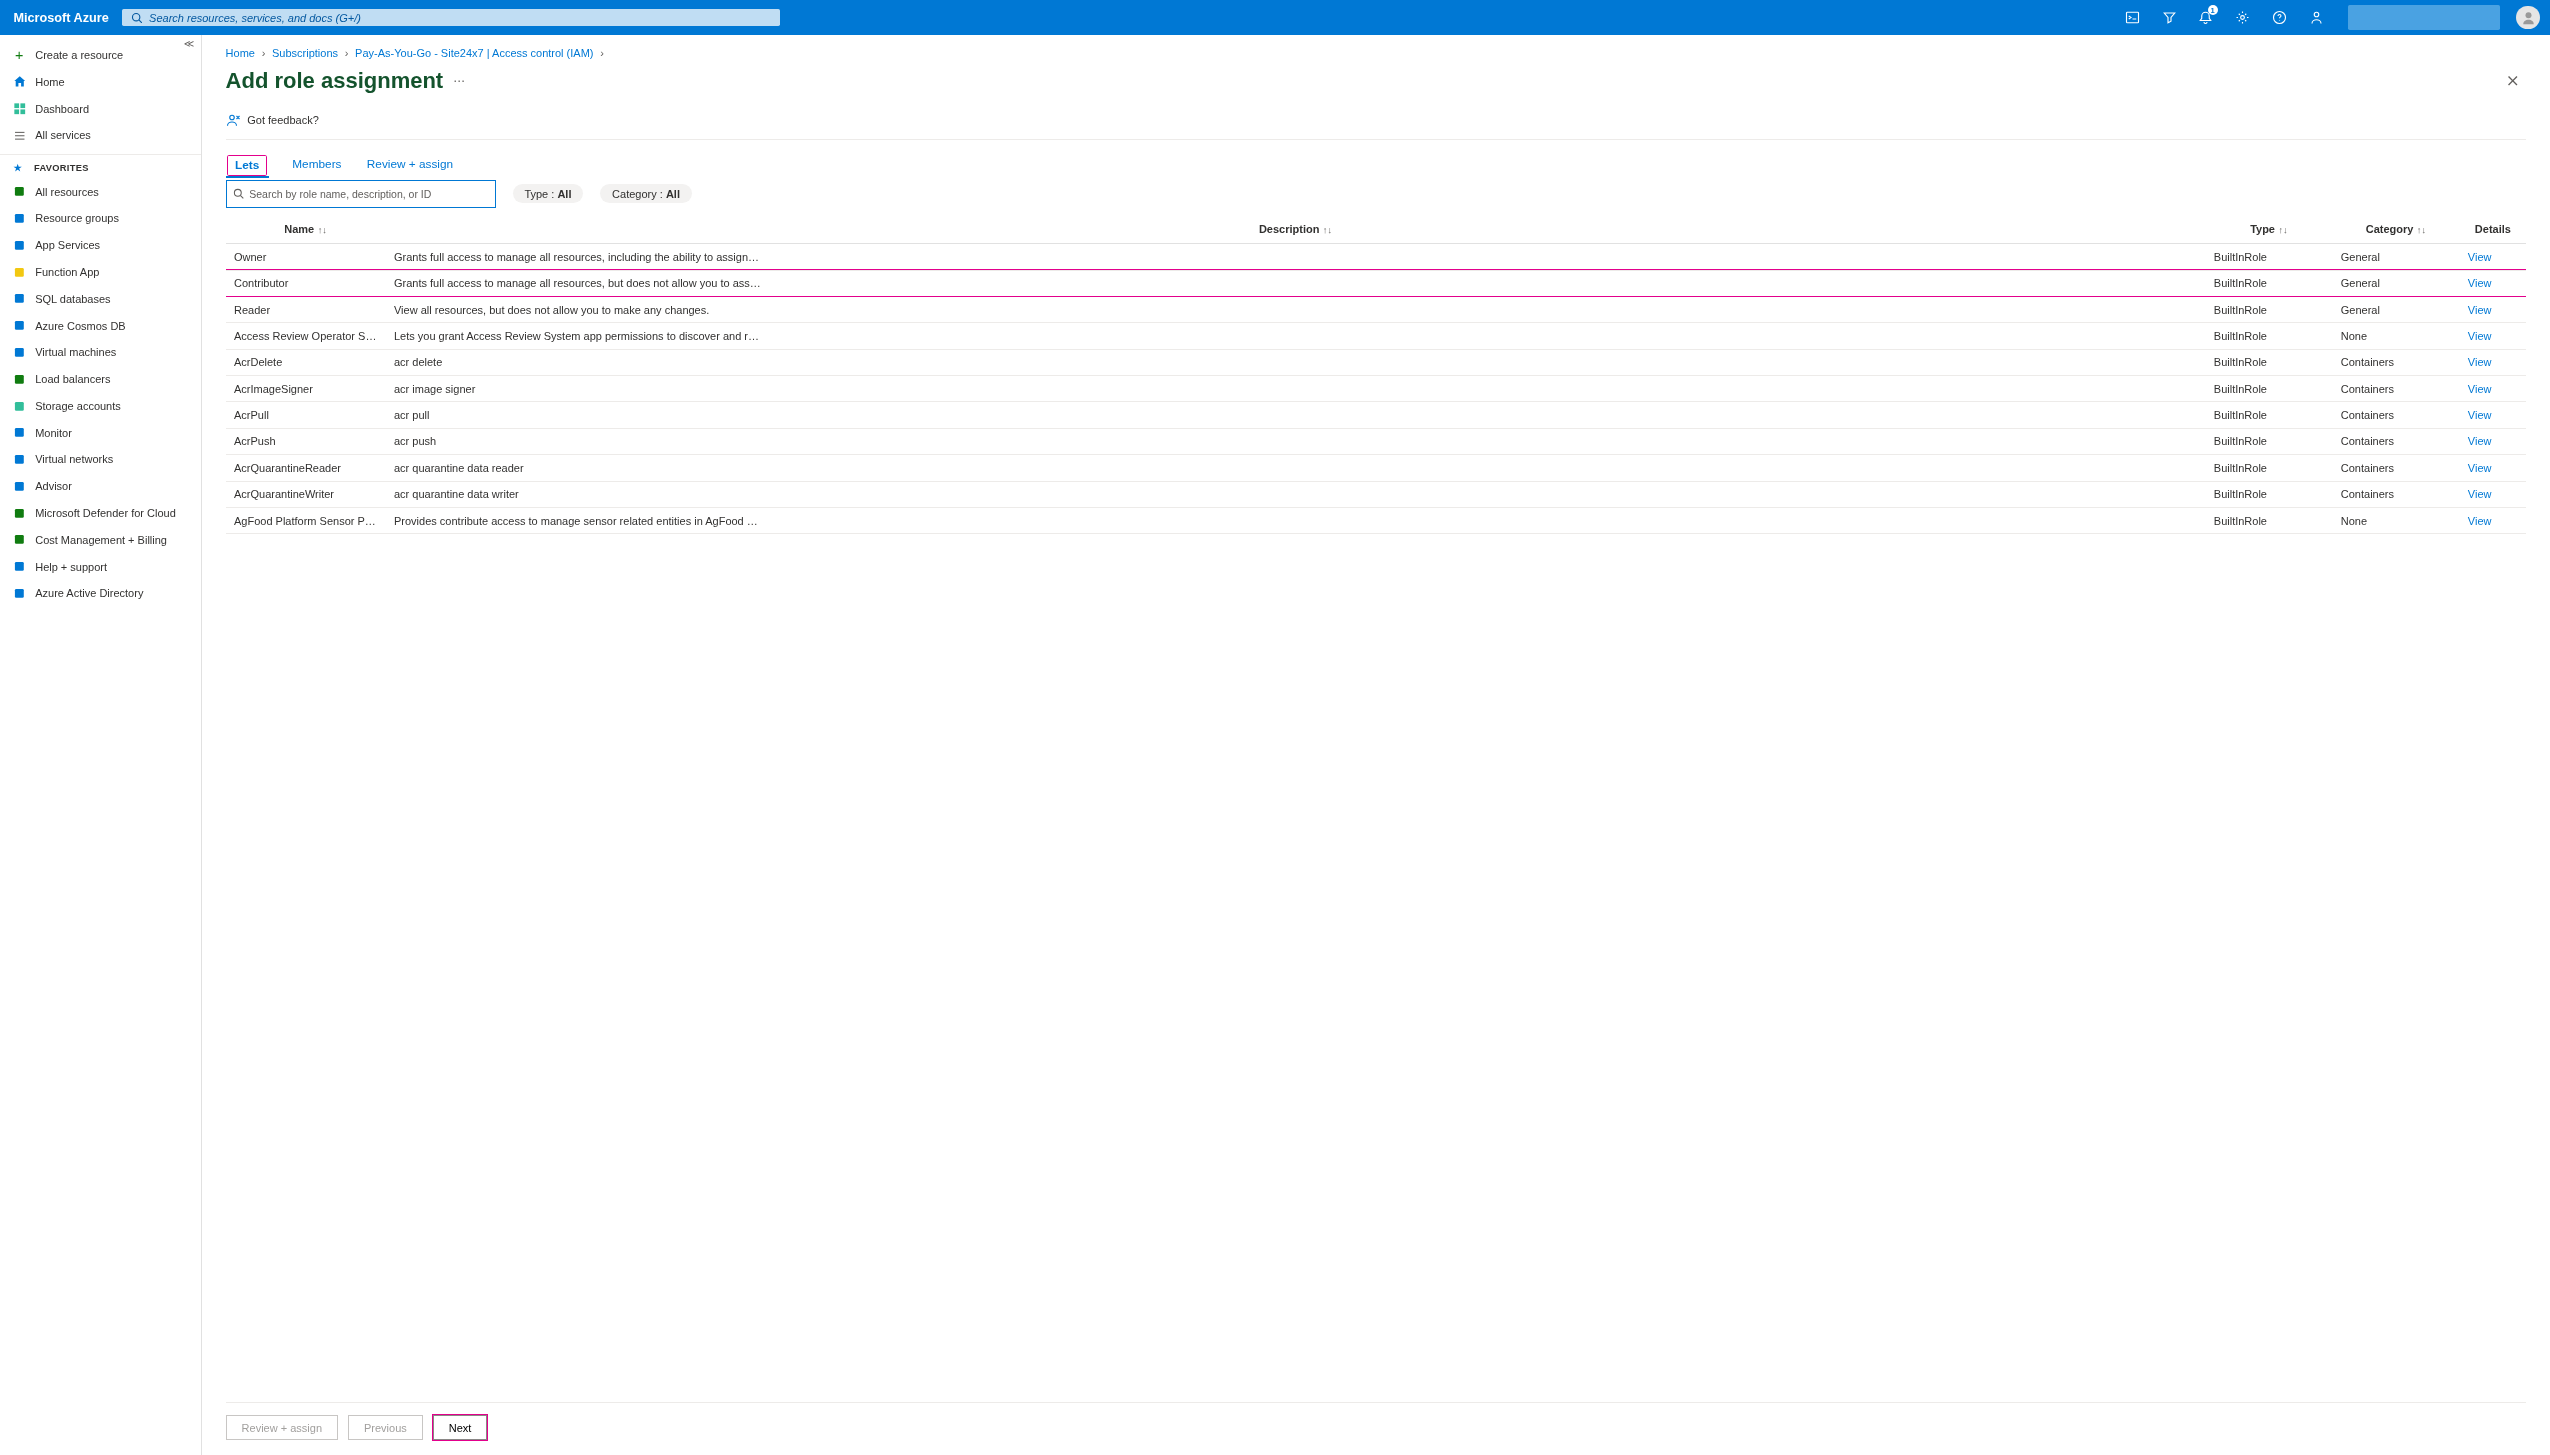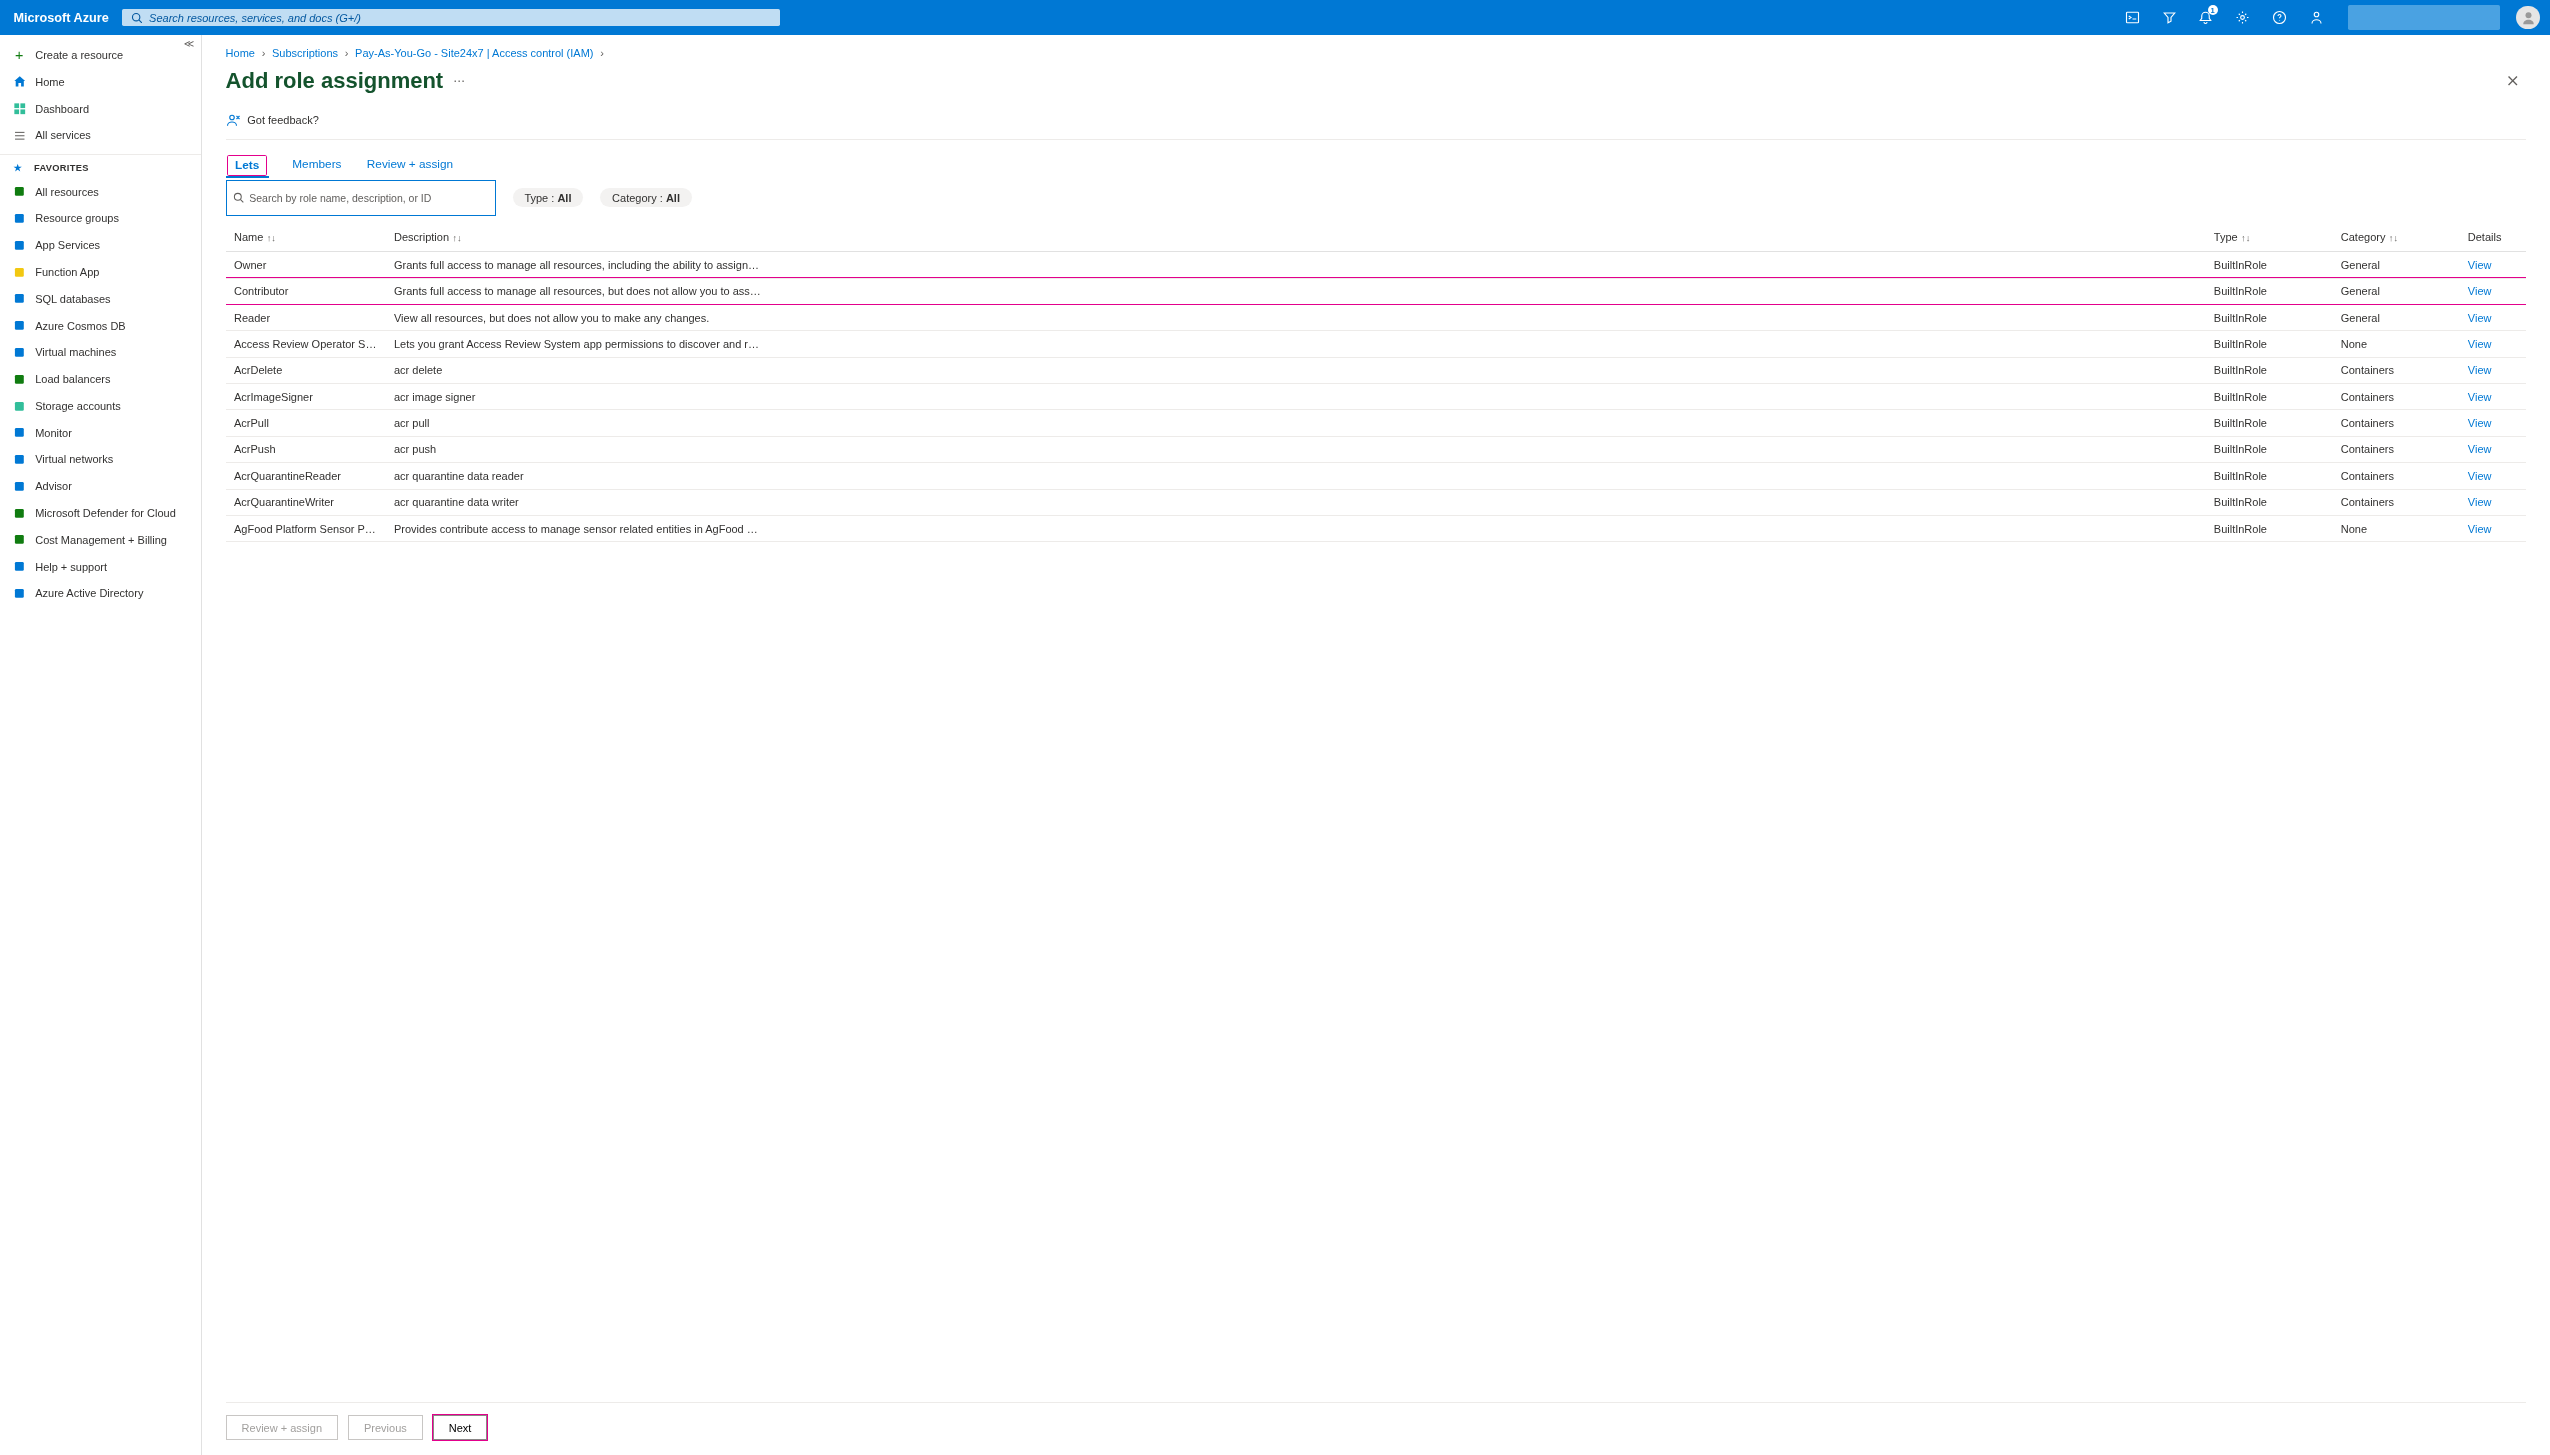--- a/index.html
+++ b/index.html
@@ -49,30 +49,30 @@
 .tab.active { font-weight: 600; }
 .tab.active::after { content: ""; position: absolute; left: 0; right: 0; bottom: 1.7px; height: 1.7px; background: #0078d4; }
 .tab-hi { border: 1.7px solid #e3008c; border-radius: 1.7px; padding: 1.7px 6.7px 3.4px 6.7px; }
 
 .helptext { font-size: 11px; color: #323130; margin: 11.8px 0 13.5px 0; max-width: 557px; line-height: 1.45; }
 .helptext a { color: #0078d4; cursor: pointer; }
 .helptext .ext { font-size: 8.4px; color: #605e5c; margin-left: 1.7px; }
 
 
 .filter-row { display: flex; align-items: center; gap: 17px; margin-bottom: 8.4px; }
-.role-search { width: 270px; height: 36px; border: 1.7px solid #0078d4; display: flex; align-items: center; padding: 0 6.7px; gap: 5px; }
+.role-search { width: 270px; height: 28px; border: 1.7px solid #0078d4; display: flex; align-items: center; padding: 0 6.7px; gap: 5px; }
 .role-search input { flex: 1; border: none; outline: none; font-size: 10.5px; }
 .role-search input::placeholder { color: #605e5c; }
 .pill { background: #f3f2f1; border-radius: 11.8px; padding: 3.4px 11.8px; font-size: 11px; color: #323130; cursor: pointer; }
 .pill b { font-weight: 600; }
 
 
 .table-wrap { flex: 1; overflow-y: auto; }
 table { width: 100%; border-collapse: collapse; font-size: 11px; }
-thead th { text-align: left; font-weight: 400; padding: 6.7px 8.4px 8.4px 8.4px; color: #323130; border-bottom: 0.8px solid #e1e1e1; white-space: nowrap; }
+thead th { text-align: center; font-weight: 700; padding: 6.7px 8.4px 8.4px 8.4px; color: #323130; border-bottom: 0.8px solid #e1e1e1; white-space: nowrap; }
 thead th .sort { color: #605e5c; font-size: 9.3px; margin-left: 3.4px; }
 tbody td { padding: 6.7px 8.4px; border-bottom: 0.8px solid #edebe9; color: #323130; white-space: nowrap; overflow: hidden; text-overflow: ellipsis; }
 tbody td.desc { max-width: 380px; }
 tbody td.name { max-width: 152px; }
 tbody tr.hl { outline: 1.7px solid #e3008c; outline-offset: -0.8px; }
 .view-link { color: #0078d4; cursor: pointer; }
 
 
 .footer { padding: 11.8px 0 15px 0; display: flex; gap: 10px; border-top: 0.8px solid #edebe9; margin-top: 3.4px; }
 .btn { height: 25px; padding: 0 15px; font-size: 11px; background: #fff; border: 0.8px solid #8a8886; cursor: pointer; display: flex; align-items: center; }

